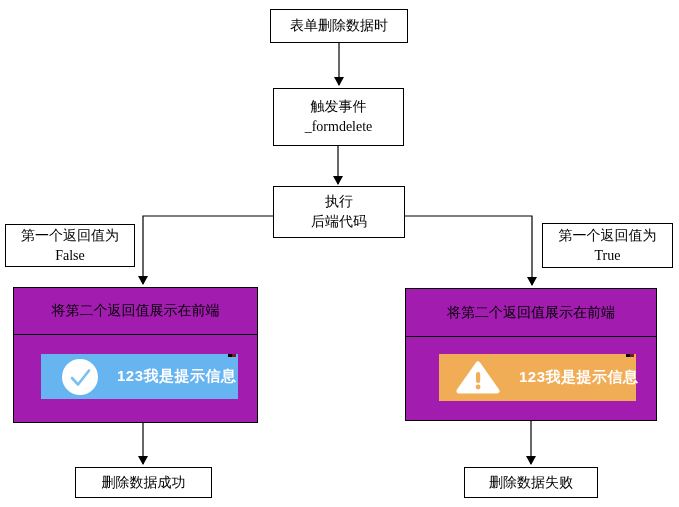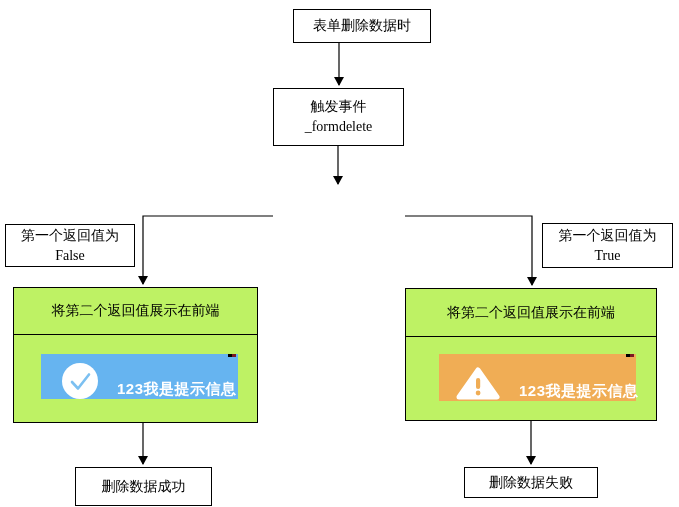--- a/index.html
+++ b/index.html
@@ -21,38 +21,38 @@
     flex-direction:column;
     align-items:center;
     justify-content:center;
     text-align:center;
     font-size:14px;
     line-height:1.4;
   }
   .bigbox{
     position:absolute;
     box-sizing:border-box;
-    background:#bef264;
+    background:#a21caf;
     border:1px solid #000;
   }
   .bigbox .title{
     box-sizing:border-box;
     height:47px;
     border-bottom:1px solid #000;
     display:flex;
     align-items:center;
     justify-content:center;
     font-size:14px;
   }
   .toast{
     position:absolute;
     box-sizing:border-box;
     width:197px;
     display:flex;
-    align-items:flex-end;
+    align-items:center;
     color:#ffffff;
     font-family:"Liberation Sans","DejaVu Sans",sans-serif;
     font-weight:bold;
     font-size:15px;
     letter-spacing:0.5px;
   }
   .toast-success{background:#66b4f0;}
   .toast-warning{background:#f0ad55;}
   .toast .icon{flex:0 0 auto;display:flex;align-items:center;justify-content:center;}
   .toast .msg{margin-left:19px;white-space:nowrap;}
@@ -75,29 +75,33 @@
     <g stroke="#000" stroke-width="1.2" fill="none">
       <path d="M339,43 L339,85" marker-end="url(#arw)"></path>
       <path d="M338,146 L338,184" marker-end="url(#arw)"></path>
       <path d="M273,216 L143,216 L143,284" marker-end="url(#arw)"></path>
       <path d="M405,216 L532,216 L532,285" marker-end="url(#arw)"></path>
       <path d="M143,423 L143,464" marker-end="url(#arw)"></path>
       <path d="M531,421 L531,464" marker-end="url(#arw)"></path>
     </g>
   </svg>
 
-  <div class="box" style="left:270px;top:9px;width:138px;height:34px;margin-left:23px;">
+  <div class="box" style="left:270px;top:9px;width:138px;height:34px;">
     <span>表单删除数据时</span>
   </div>
 
   <div class="box" style="left:273px;top:88px;width:131px;height:58px;">
     <span>触发事件</span>
     <span>_formdelete</span>
   </div>
 
+  <div class="box" style="left:273px;top:186px;width:132px;height:52px;">
+    <span>执行</span>
+    <span>后端代码</span>
+  </div>
 
   <div class="box" style="left:5px;top:224px;width:130px;height:43px;">
     <span>第一个返回值为</span>
     <span>False</span>
   </div>
 
   <div class="box" style="left:542px;top:223px;width:131px;height:45px;">
     <span>第一个返回值为</span>
     <span>True</span>
   </div>
@@ -124,21 +128,21 @@
           <path d="M22,3 L41,30 L3,30 Z" fill="#ffffff" stroke="#ffffff" stroke-width="5" stroke-linejoin="round"></path>
           <rect x="20" y="11" width="4.2" height="11" rx="2.1" fill="#f0ad55"></rect>
           <circle cx="22.1" cy="26" r="2.4" fill="#f0ad55"></circle>
         </svg>
       </span>
       <span class="msg">123我是提示信息</span>
       <span class="artifact"></span>
     </div>
   </div>
 
-  <div class="box" style="left:75px;top:467px;width:137px;height:39px;">
+  <div class="box" style="left:75px;top:467px;width:137px;height:31px;">
     <span>删除数据成功</span>
   </div>
 
   <div class="box" style="left:464px;top:467px;width:134px;height:31px;">
     <span>删除数据失败</span>
   </div>
 
 </div>
 
 </body></html>

